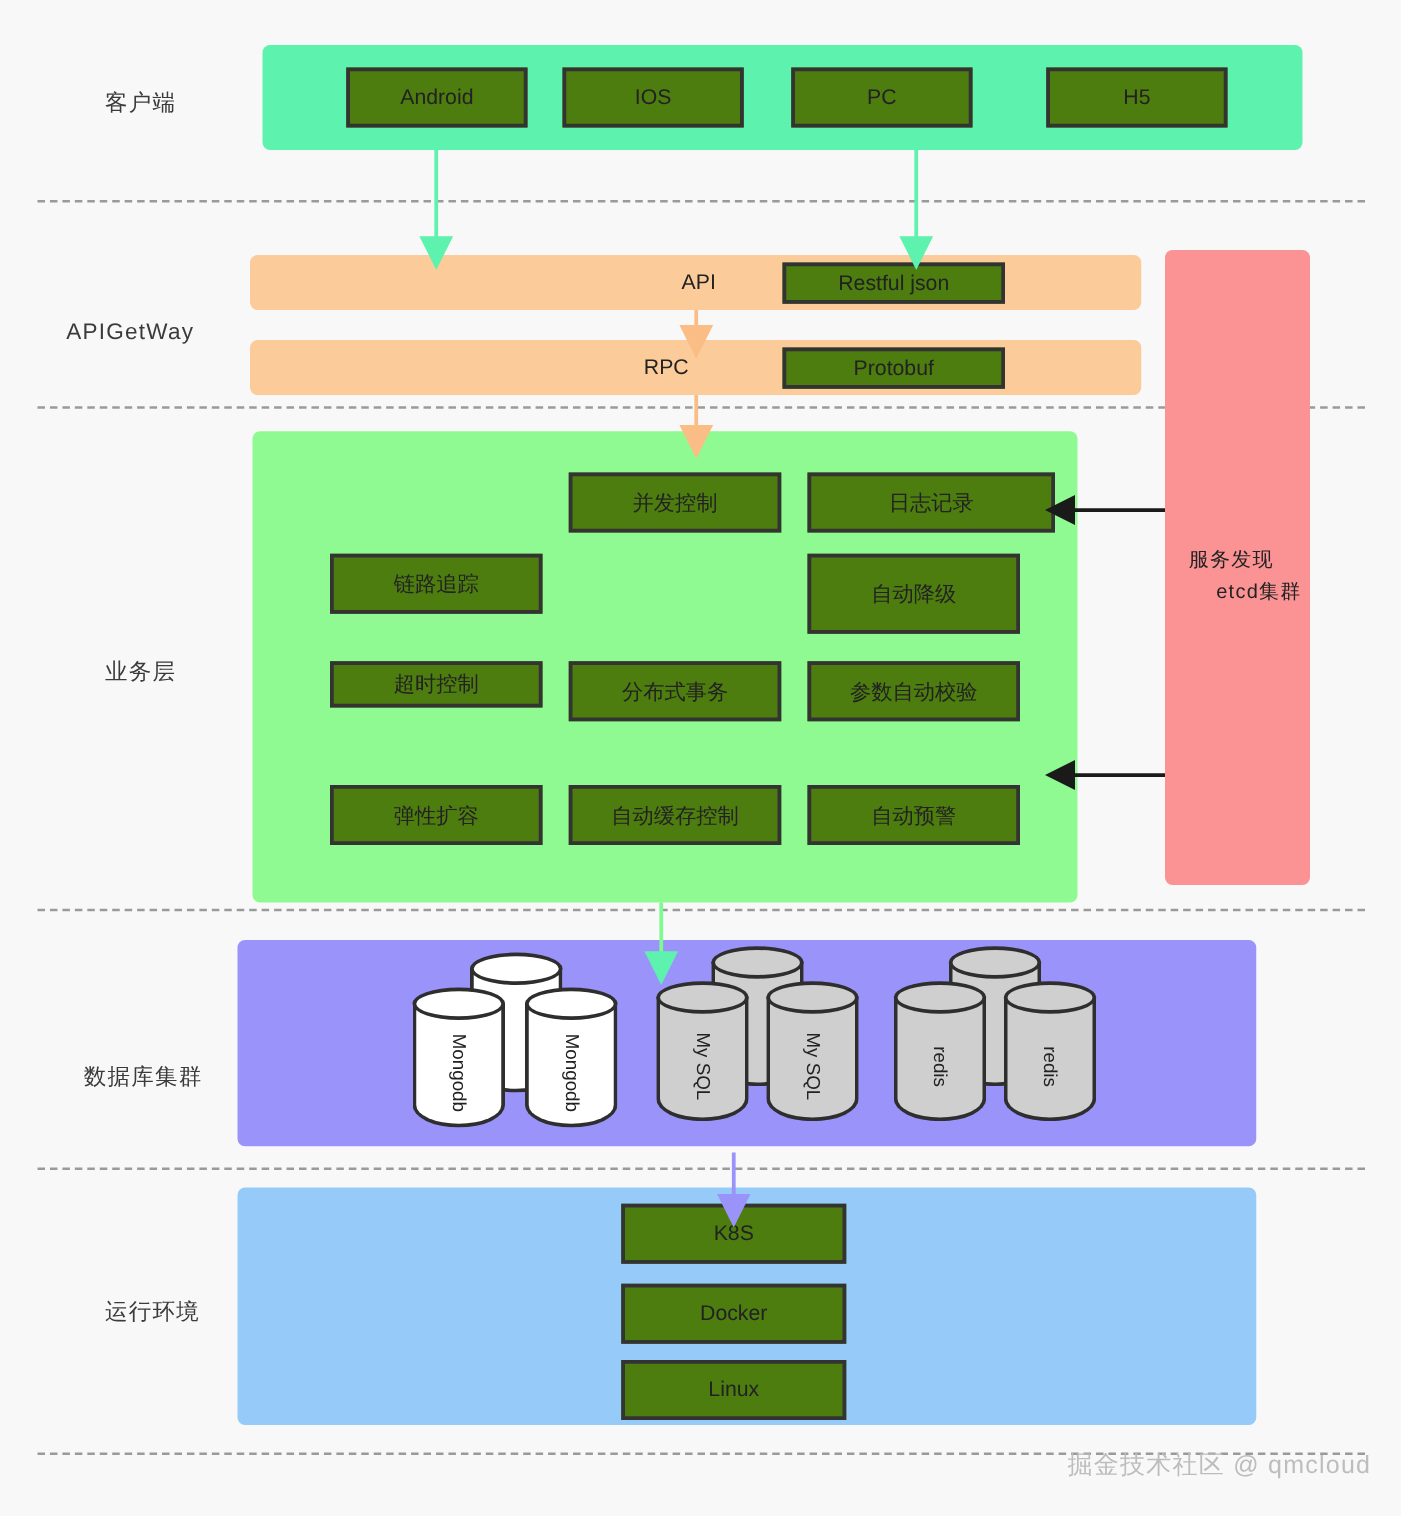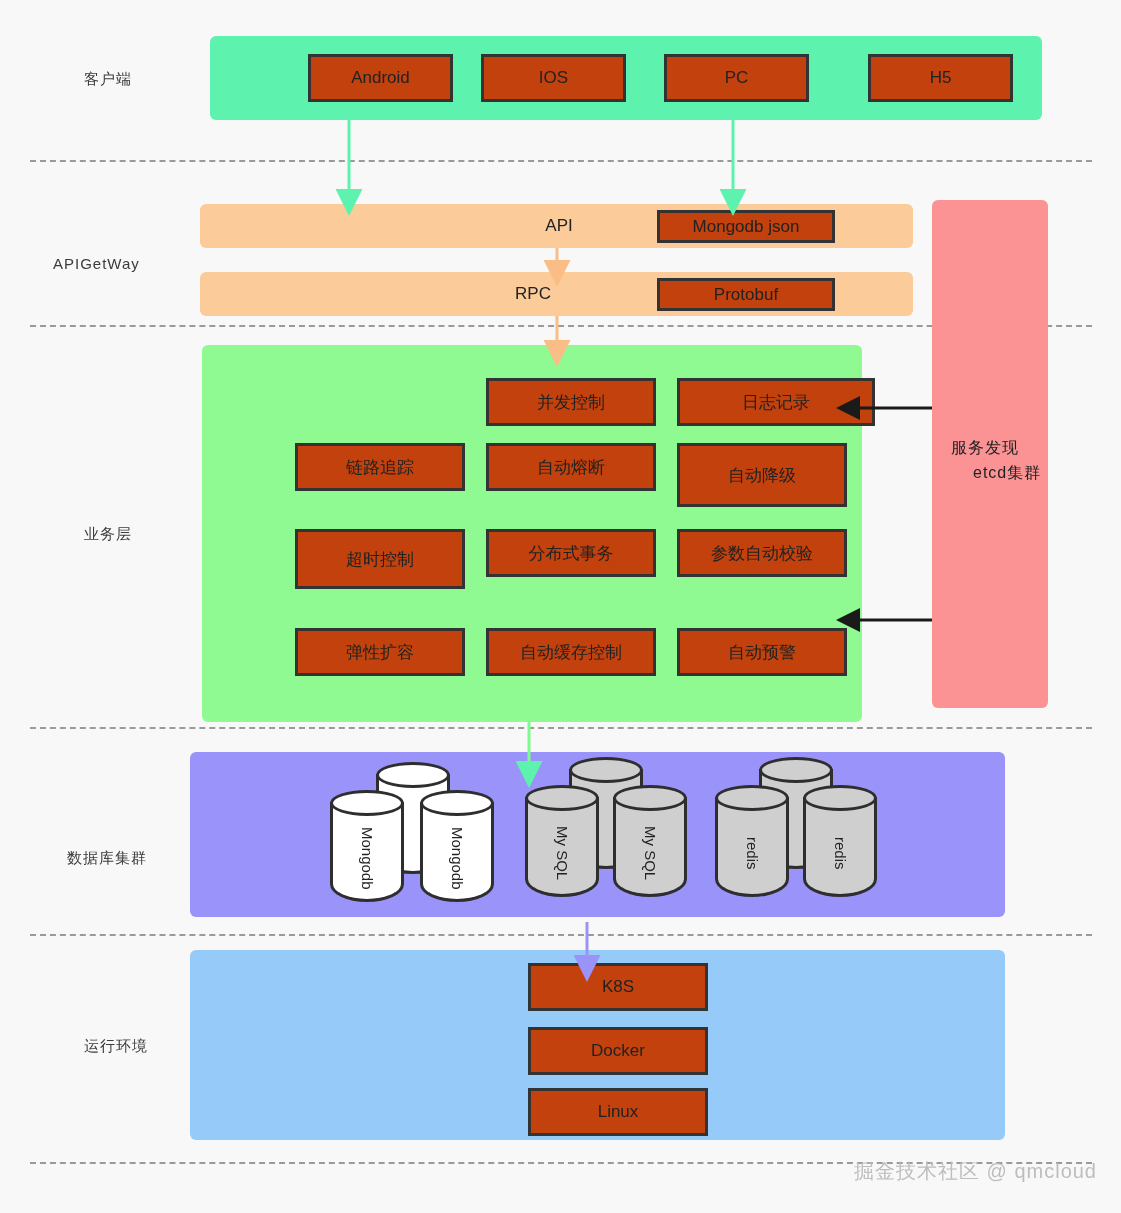--- a/index.html
+++ b/index.html
@@ -14,48 +14,47 @@
     position: relative;
     width: 1121px;
     height: 1213px;
     background: #f8f8f8;
     overflow: hidden;
   }
 
   
   .row-label {
     position: absolute;
-    font-size: 15px;
+    font-size: 18px;
     color: #3b3b3b;
     letter-spacing: 1px;
     white-space: nowrap;
   }
   .divider {
     position: absolute;
     left: 30px;
     width: 1062px;
     height: 0;
     border-top: 2px dashed #9a9a9a;
   }
   .band {
     position: absolute;
     border-radius: 6px;
   }
   .wbox {
     position: absolute;
-    background: #c2410c;
+    background: #4d7c0f;
     border: 3px solid #333333;
     display: flex;
     align-items: center;
     justify-content: center;
     font-size: 17px;
     color: #222222;
     box-sizing: border-box;
     white-space: nowrap;
-    margin-left: 31px;
   }
   .inline-label {
     position: absolute;
     font-size: 17px;
     color: #222222;
     display: flex;
     align-items: center;
     justify-content: center;
   }
 
@@ -145,35 +144,34 @@
   <div class="row-label" style="left:84px;  top:1037px;">运行环境</div>
 
   <div class="band" id="client-band"></div>
   <div class="wbox" style="left:277px; top:54px; width:145px; height:48px;">Android</div>
   <div class="wbox" style="left:450px; top:54px; width:145px; height:48px;">IOS</div>
   <div class="wbox" style="left:633px; top:54px; width:145px; height:48px;">PC</div>
   <div class="wbox" style="left:837px; top:54px; width:145px; height:48px;">H5</div>
 
   <div class="band" id="api-band"></div>
   <div class="inline-label" style="left:530px; top:212px; width:58px; height:28px;">API</div>
-  <div class="wbox" style="left:626px; top:210px; width:178px; height:33px;">Mongodb json</div>
+  <div class="wbox" style="left:626px; top:210px; width:178px; height:33px;">Restful json</div>
 
   <div class="band" id="rpc-band"></div>
   <div class="inline-label" style="left:504px; top:280px; width:58px; height:28px;">RPC</div>
   <div class="wbox" style="left:626px; top:278px; width:178px; height:33px;">Protobuf</div>
 
   <div class="band" id="biz-band"></div>
   <div class="wbox" style="left:455px; top:378px; width:170px; height:48px;">并发控制</div>
   <div class="wbox" style="left:646px; top:378px; width:198px; height:48px;">日志记录</div>
 
   <div class="wbox" style="left:264px; top:443px; width:170px; height:48px;">链路追踪</div>
-  <div class="wbox" style="left:455px; top:443px; width:170px; height:48px;">自动熔断</div>
   <div class="wbox" style="left:646px; top:443px; width:170px; height:64px;">自动降级</div>
 
-  <div class="wbox" style="left:264px; top:529px; width:170px; height:60px;">超时控制</div>
+  <div class="wbox" style="left:264px; top:529px; width:170px; height:37px;">超时控制</div>
   <div class="wbox" style="left:455px; top:529px; width:170px; height:48px;">分布式事务</div>
   <div class="wbox" style="left:646px; top:529px; width:170px; height:48px;">参数自动校验</div>
 
   <div class="wbox" style="left:264px; top:628px; width:170px; height:48px;">弹性扩容</div>
   <div class="wbox" style="left:455px; top:628px; width:170px; height:48px;">自动缓存控制</div>
   <div class="wbox" style="left:646px; top:628px; width:170px; height:48px;">自动预警</div>
 
   <div class="band" id="etcd-band"></div>
   <div class="row-label" style="left:951px; top:438px; font-size:16px; color:#222;">服务发现</div>
   <div class="row-label" style="left:945px; top:463px; font-size:16px; color:#222;margin-left:28px;">etcd集群</div>

